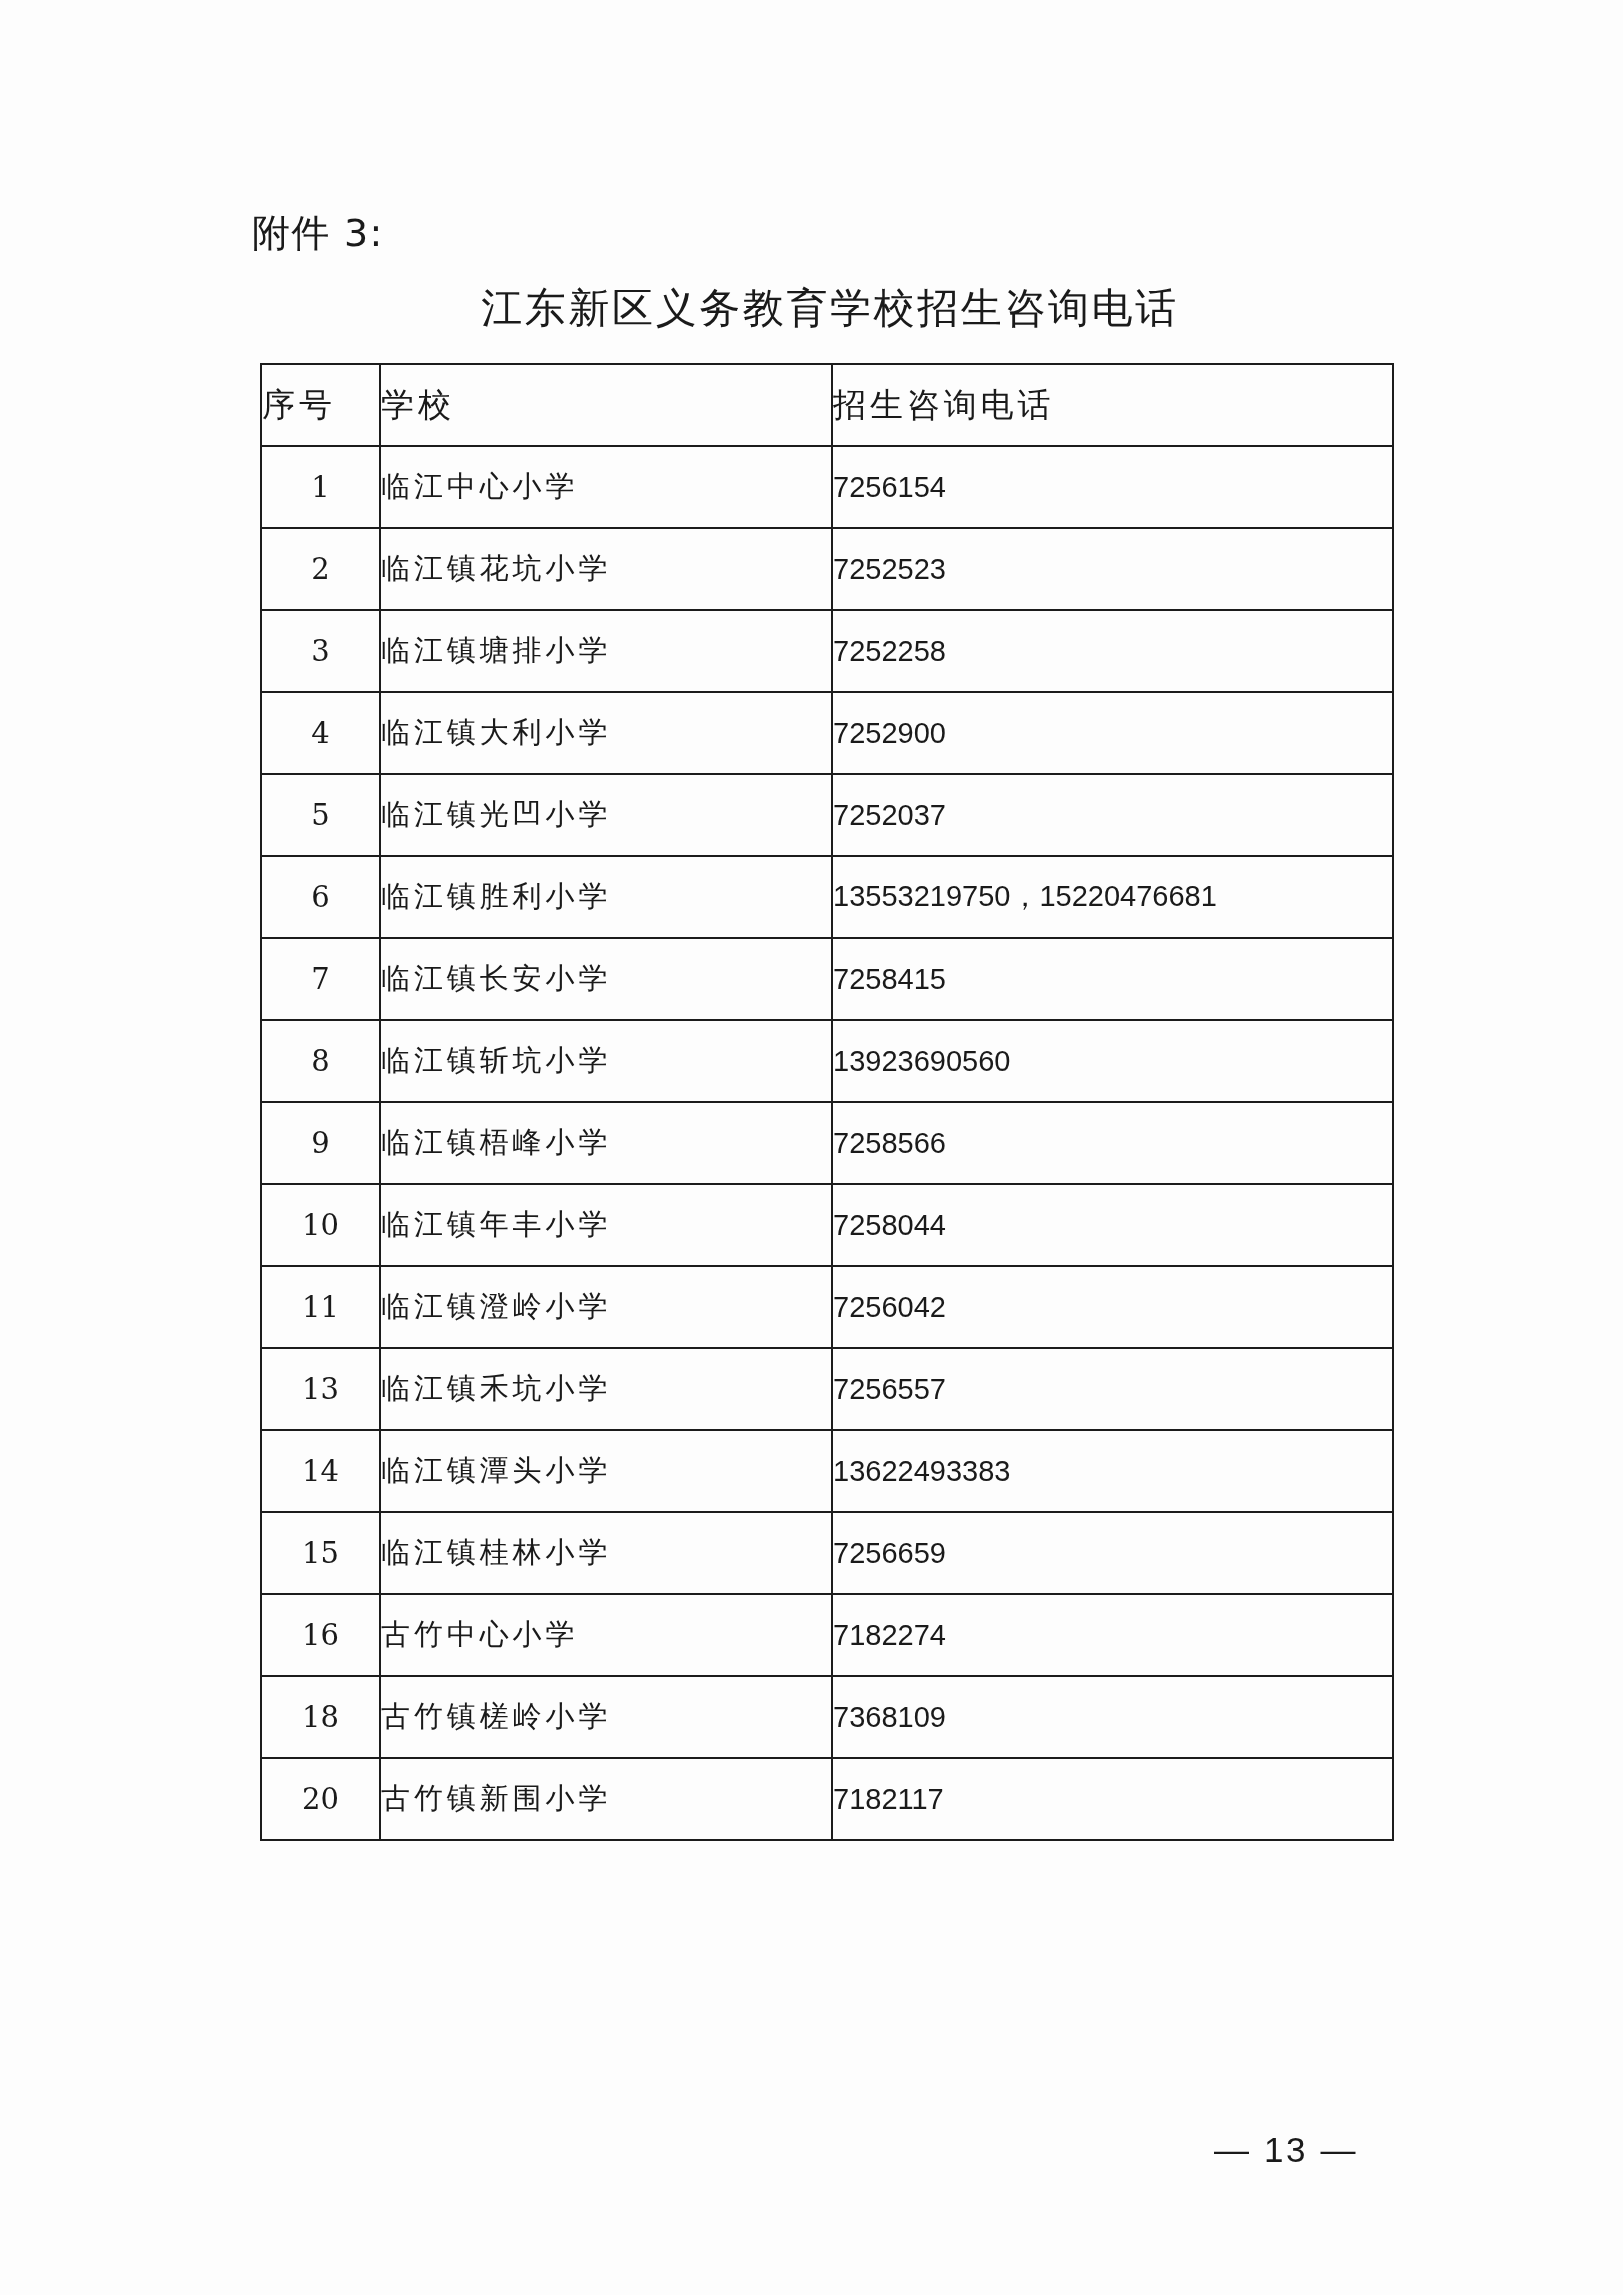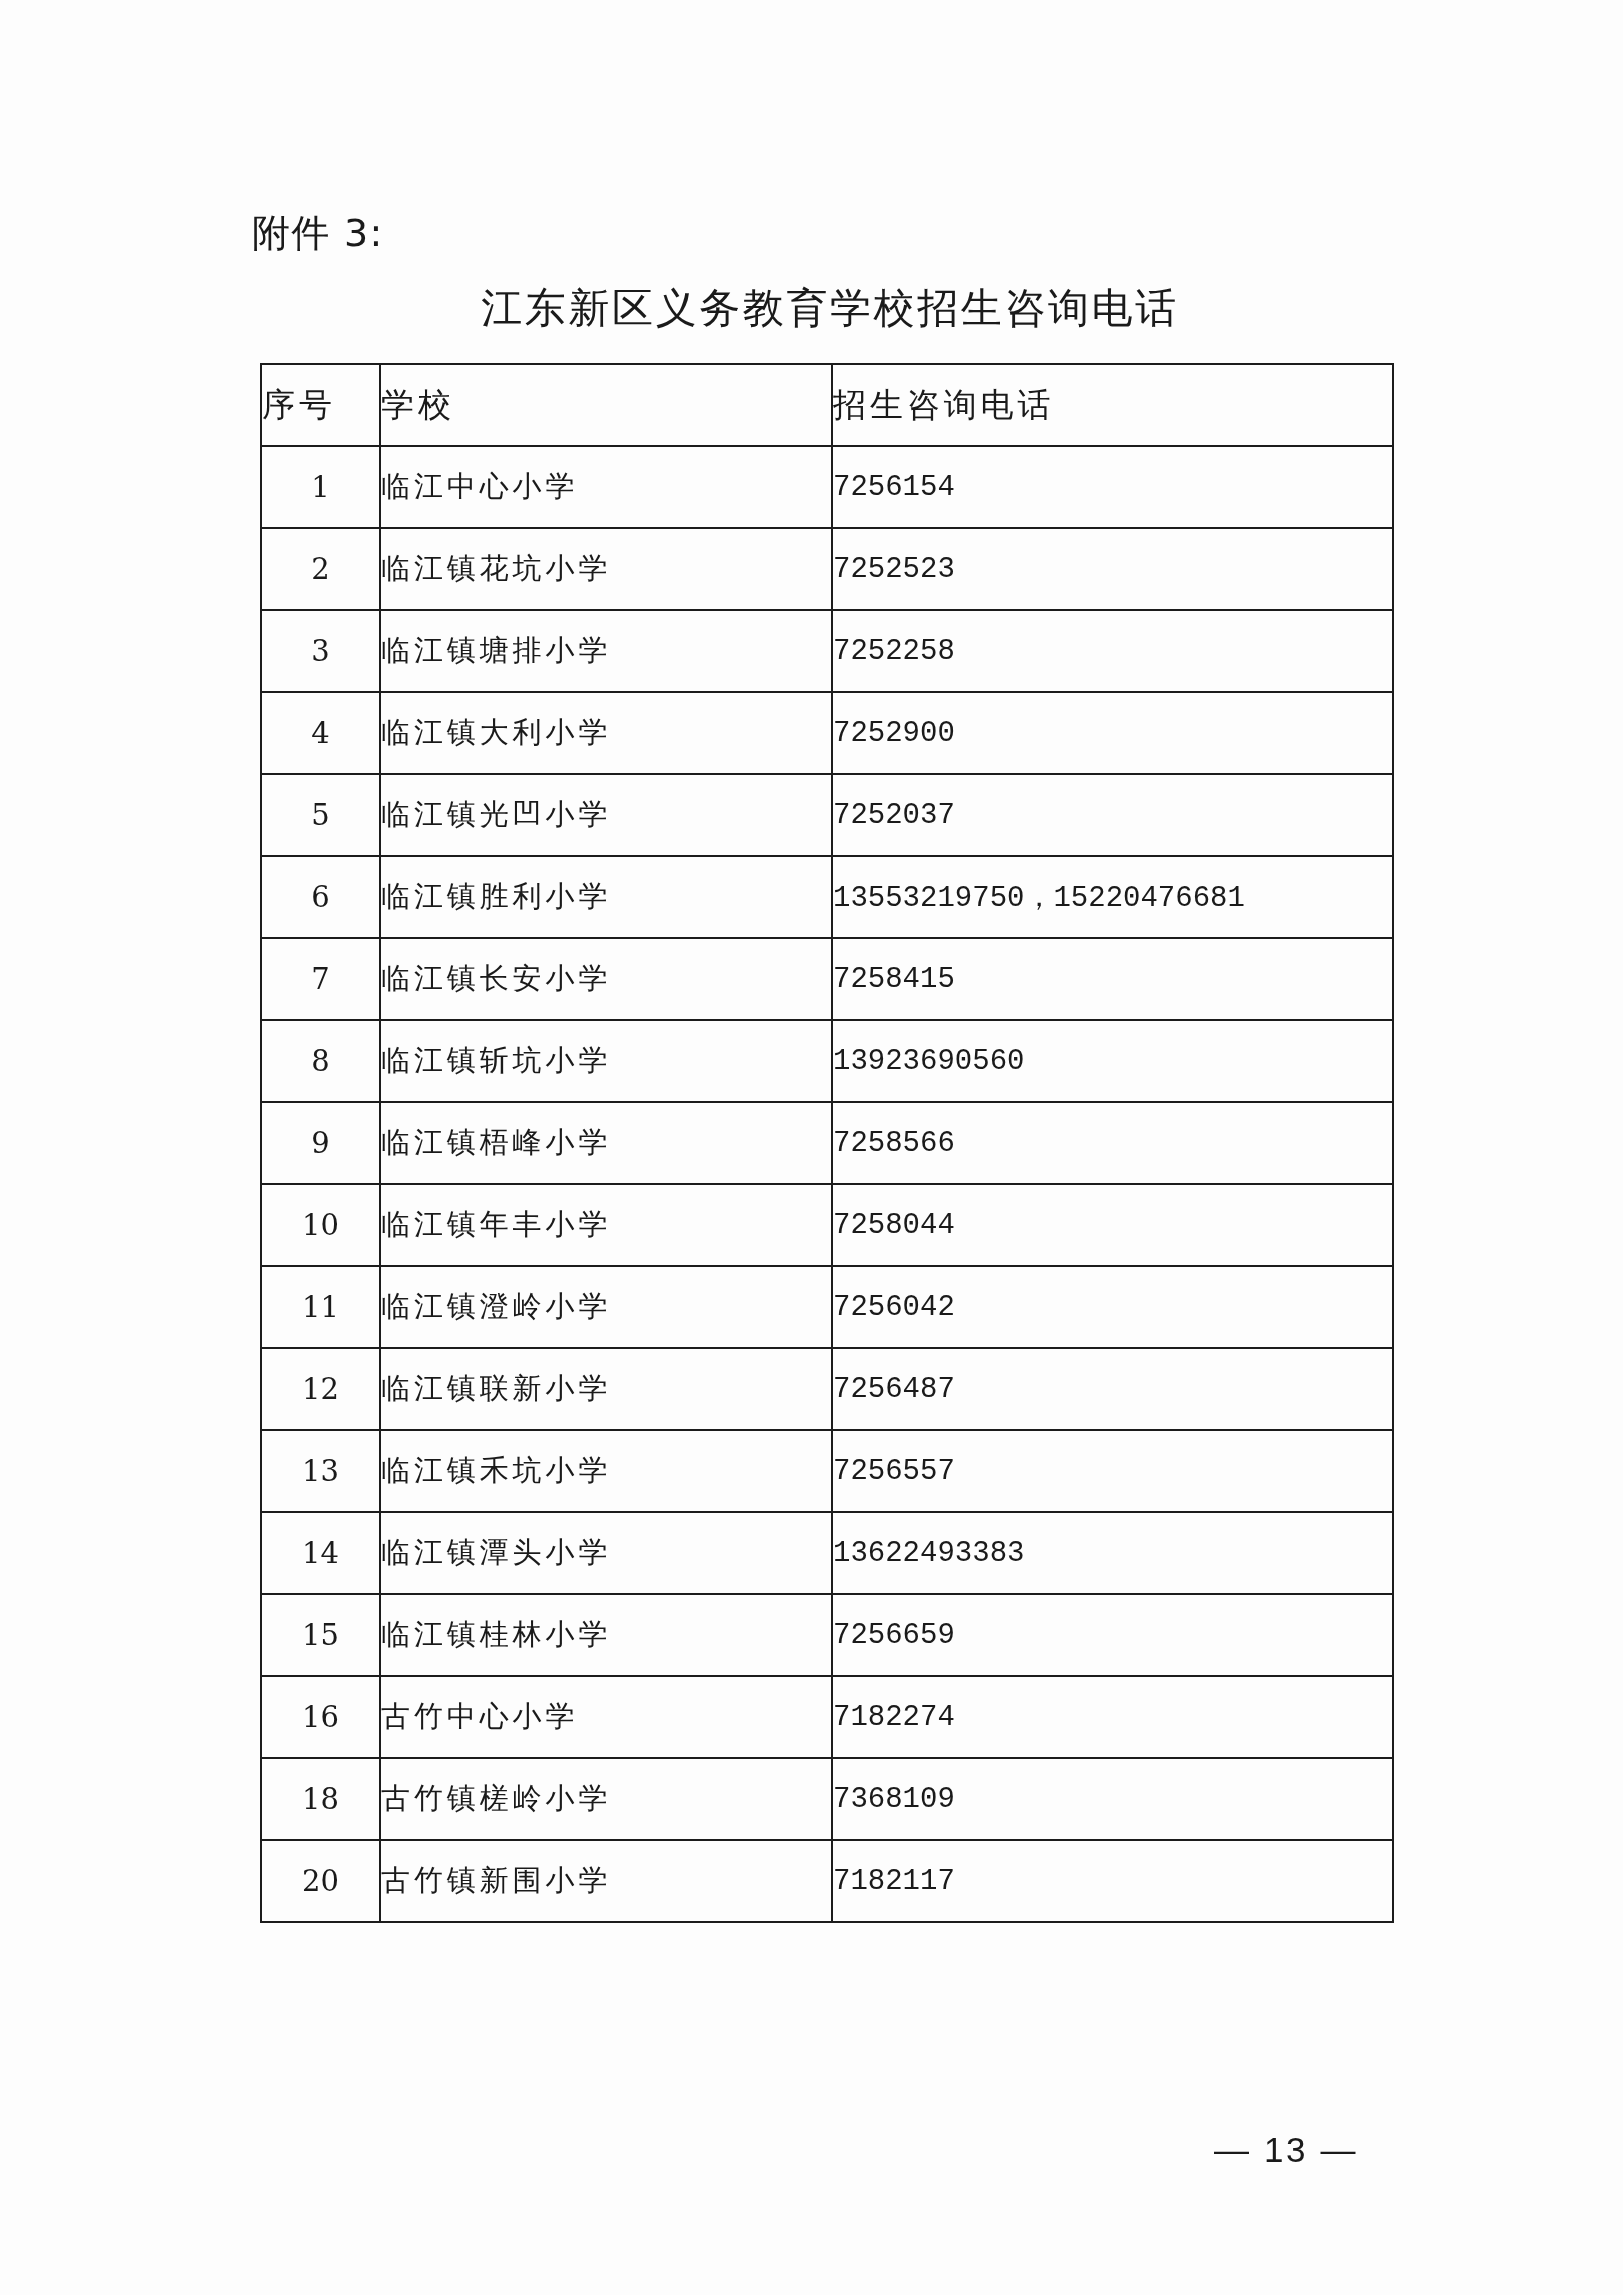--- a/index.html
+++ b/index.html
@@ -23,21 +23,21 @@
     border-collapse: collapse; table-layout: fixed;
   }
   table.contacts th, table.contacts td {
     border: 2px solid #1c1c1c; font-weight: normal; padding: 0;
     vertical-align: middle;
   }
   table.contacts th { height: 80px; font-size: 33px; text-align: left; letter-spacing: 3.9px; }
   table.contacts td { height: 80px; font-size: 29px; }
   td.idx { text-align: center; }
   td.school { padding-left: 15.7px; letter-spacing: 3.9px; font-size: 30px; }
-  td.phone { padding-left: 13px; font-family: Liberation Mono, monospace; font-size: 30px; margin-top: 41px; }
+  td.phone { padding-left: 13px; font-family: Liberation Sans, sans-serif; font-size: 30px; margin-top: 41px; }
   col.c1 { width: 119px; }
   col.c2 { width: 452px; }
   col.c3 { width: 561px; }
   .page-number {
     position: absolute; left: 1214px; top: 2130px;
     font-family: Liberation Sans, sans-serif; font-size: 35px; color: #1a1a1a;
     letter-spacing: 2.6px;
   }
 </style>
 </head>
@@ -109,25 +109,20 @@
         <td class="idx">10</td>
         <td class="school">临江镇年丰小学</td>
         <td class="phone">7258044</td>
       </tr>
       <tr>
         <td class="idx">11</td>
         <td class="school">临江镇澄岭小学</td>
         <td class="phone">7256042</td>
       </tr>
       <tr>
-        <td class="idx">12</td>
-        <td class="school">临江镇联新小学</td>
-        <td class="phone">7256487</td>
-      </tr>
-      <tr>
         <td class="idx">13</td>
         <td class="school">临江镇禾坑小学</td>
         <td class="phone">7256557</td>
       </tr>
       <tr>
         <td class="idx">14</td>
         <td class="school">临江镇潭头小学</td>
         <td class="phone">13622493383</td>
       </tr>
       <tr>

